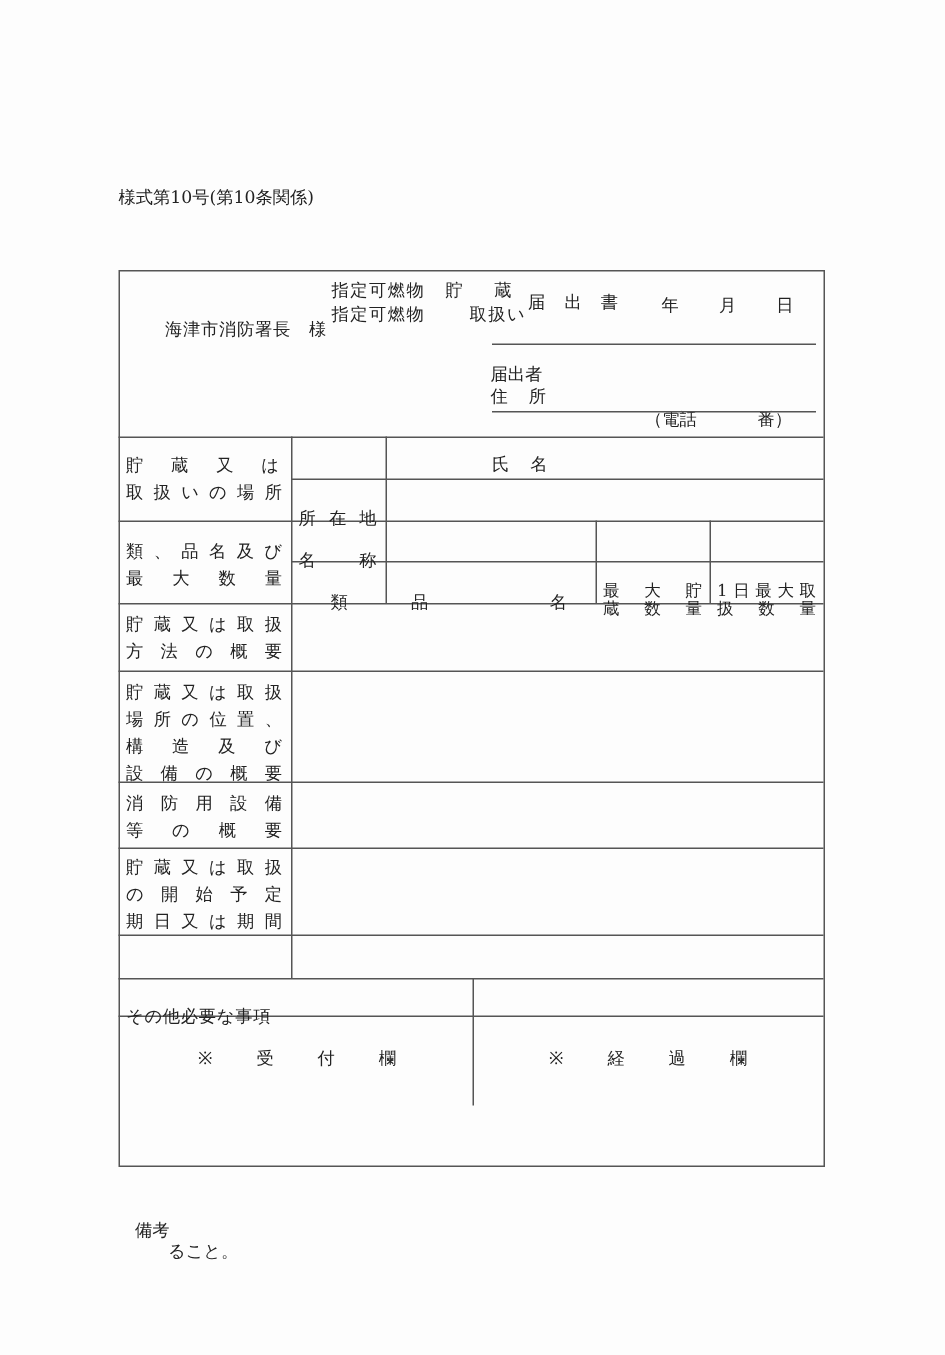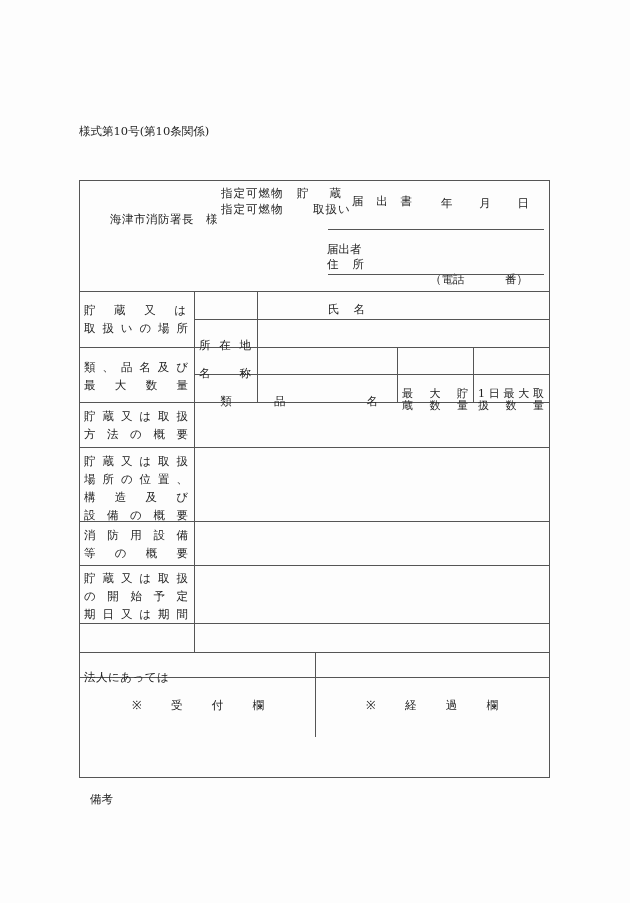--- a/index.html
+++ b/index.html
@@ -245,33 +245,34 @@
       <span>期</span>
       <span>日</span>
       <span>又</span>
       <span>は</span>
       <span>期</span>
       <span>間</span>
     </div>
 </div>
 <div class="abs" style="left:195px;top:566px;width:353px;height:57px;"></div>
 
-<div class="abs txt" style="left:84px;top:630px;width:106px;letter-spacing:0.5px;">法人にあっては</div>
+<div class="abs txt" style="left:84px;top:630px;width:106px;letter-spacing:0.5px;">その他必要な事項</div>
 <div class="abs" style="left:195px;top:624px;width:353px;height:28px;"></div>
 
 <div class="abs txt spread" style="left:132px;top:658px;width:132px;">
   <span>※</span>
     <span>受</span>
     <span>付</span>
     <span>欄</span>
 </div>
 <div class="abs txt spread" style="left:366px;top:658px;width:132px;">
   <span>※</span>
     <span>経</span>
     <span>過</span>
     <span>欄</span>
 </div>
 <div class="abs" style="left:80px;top:678px;width:235px;height:58px;"></div>
 <div class="abs" style="left:316px;top:678px;width:232px;height:58px;"></div>
 
-<div class="abs" style="left:90px;top:753px;font-size:11.5px;line-height:13.5px;">
+<div class="abs" style="left:90px;top:774px;font-size:11.5px;line-height:13.5px;">
   <div>備考</div>
+  <div style="padding-left:22px;">ること。</div>
 </div>
 
 </body></html>

